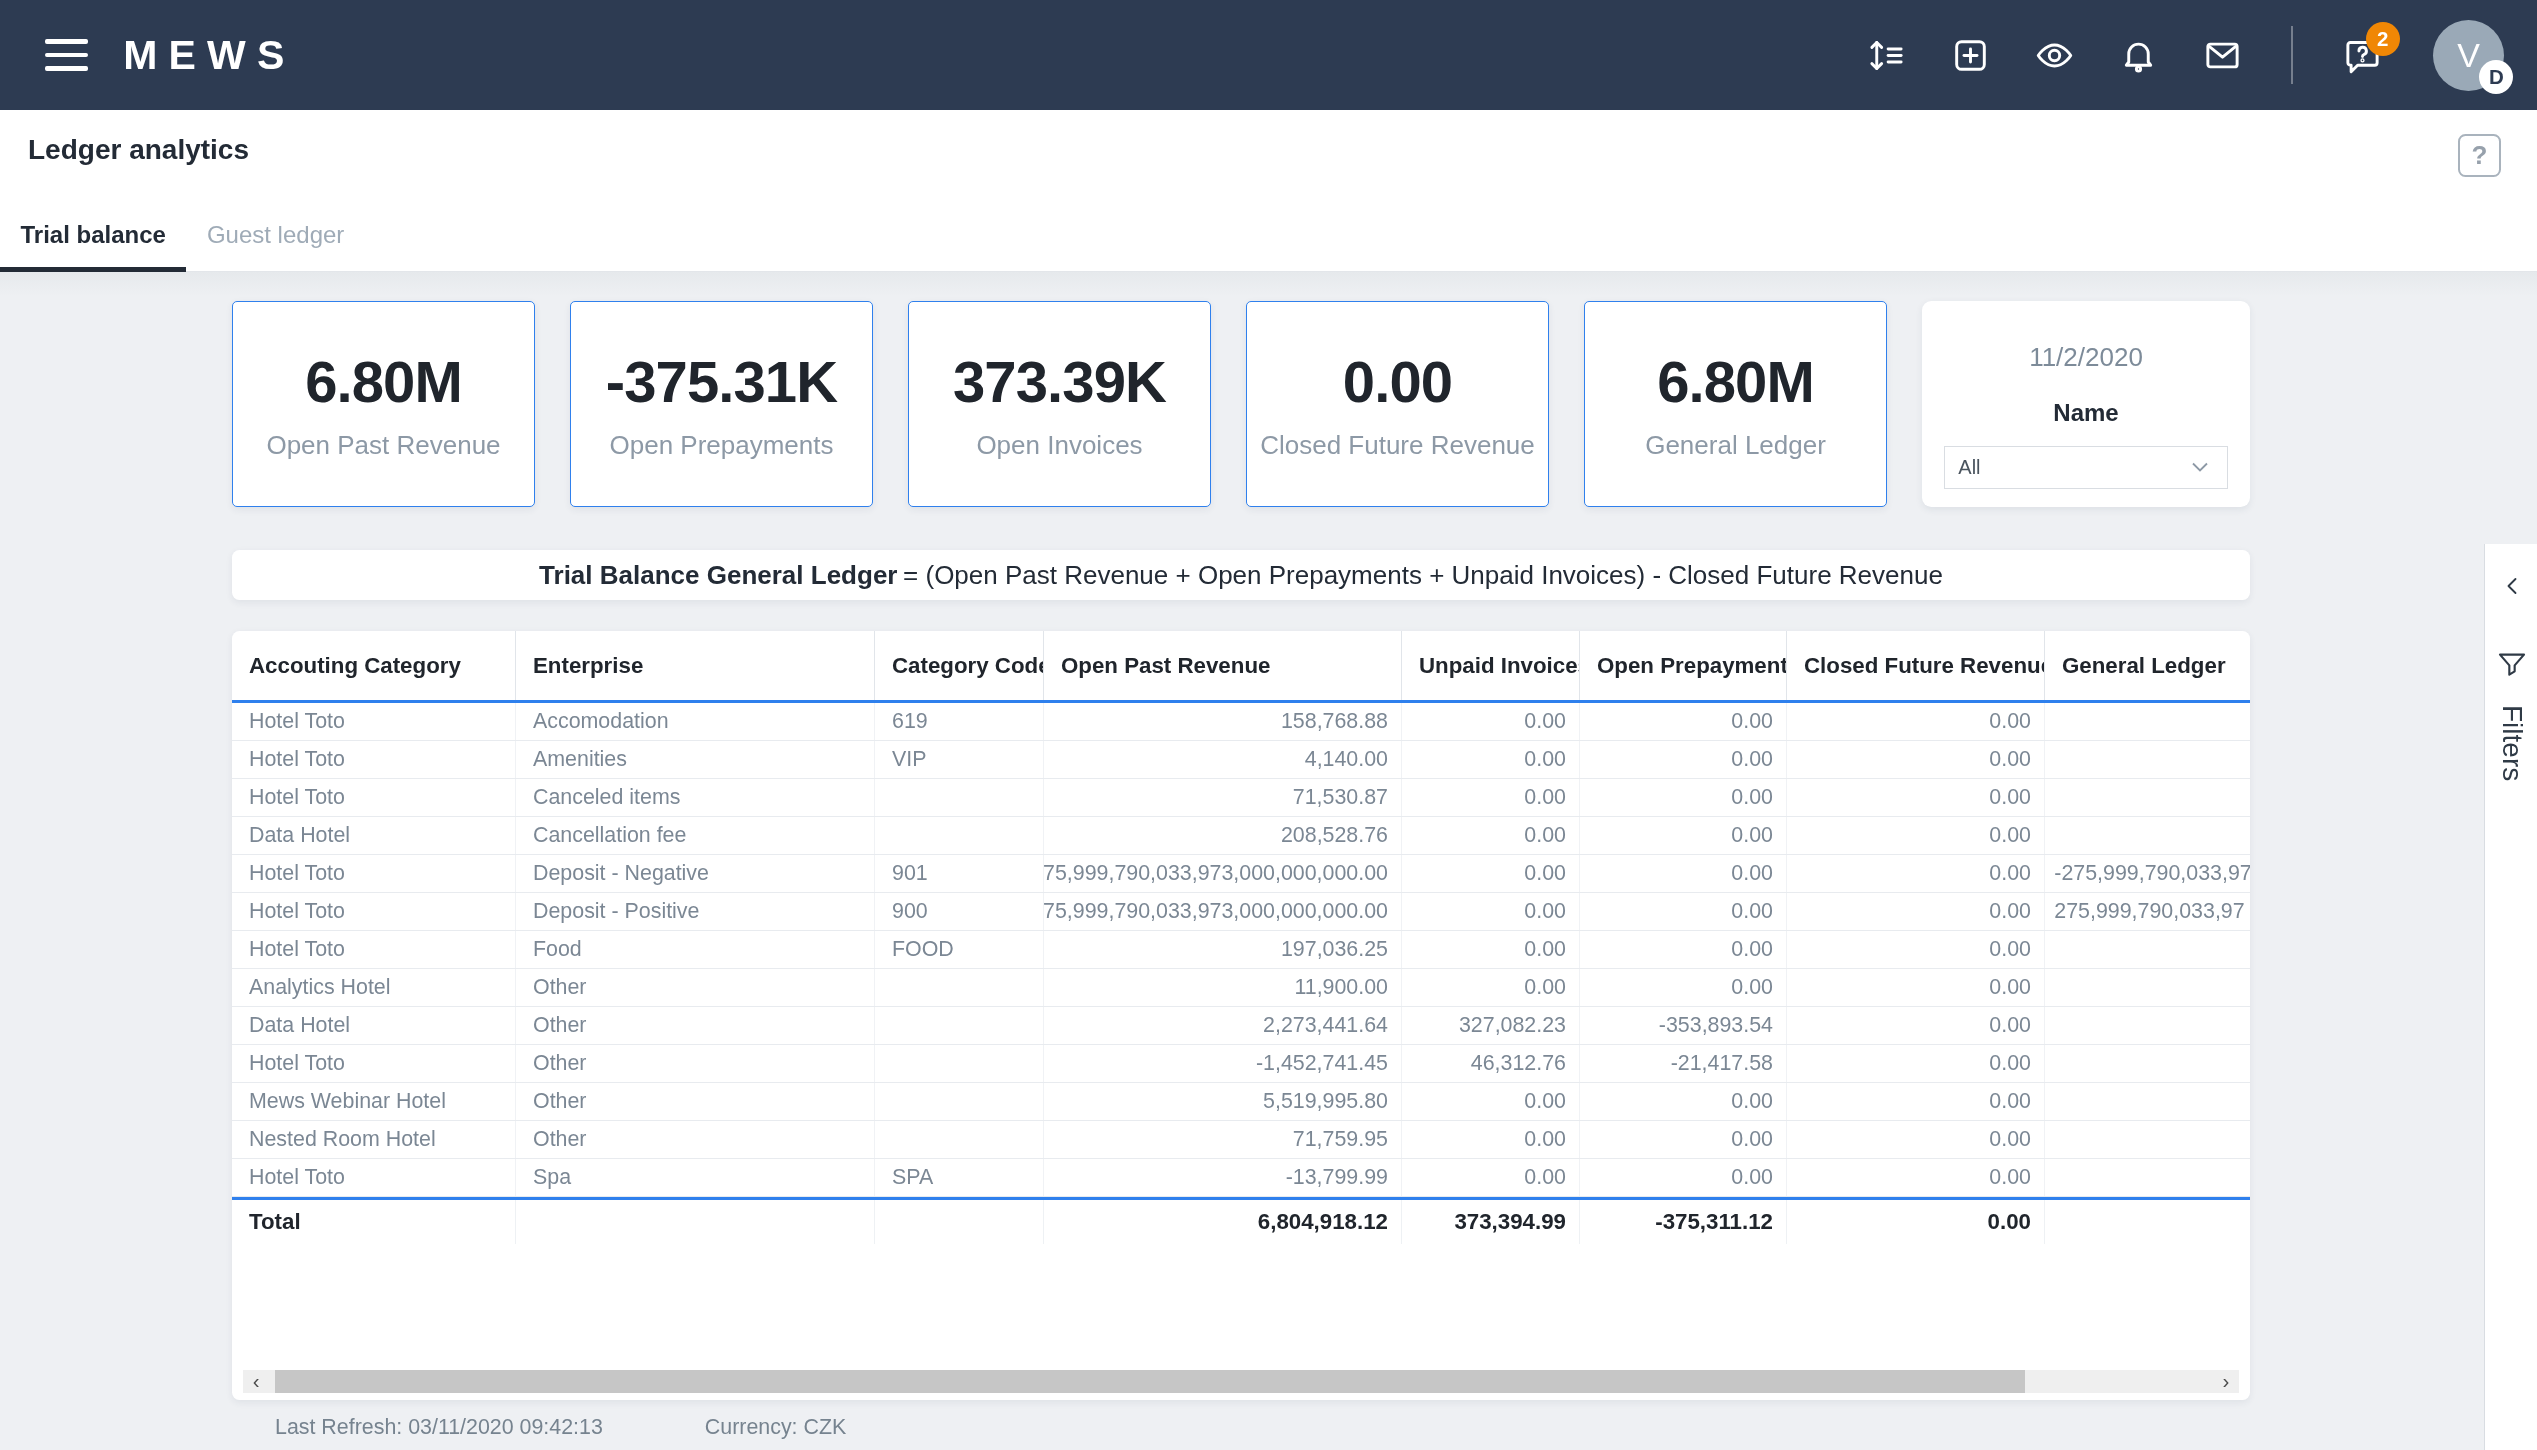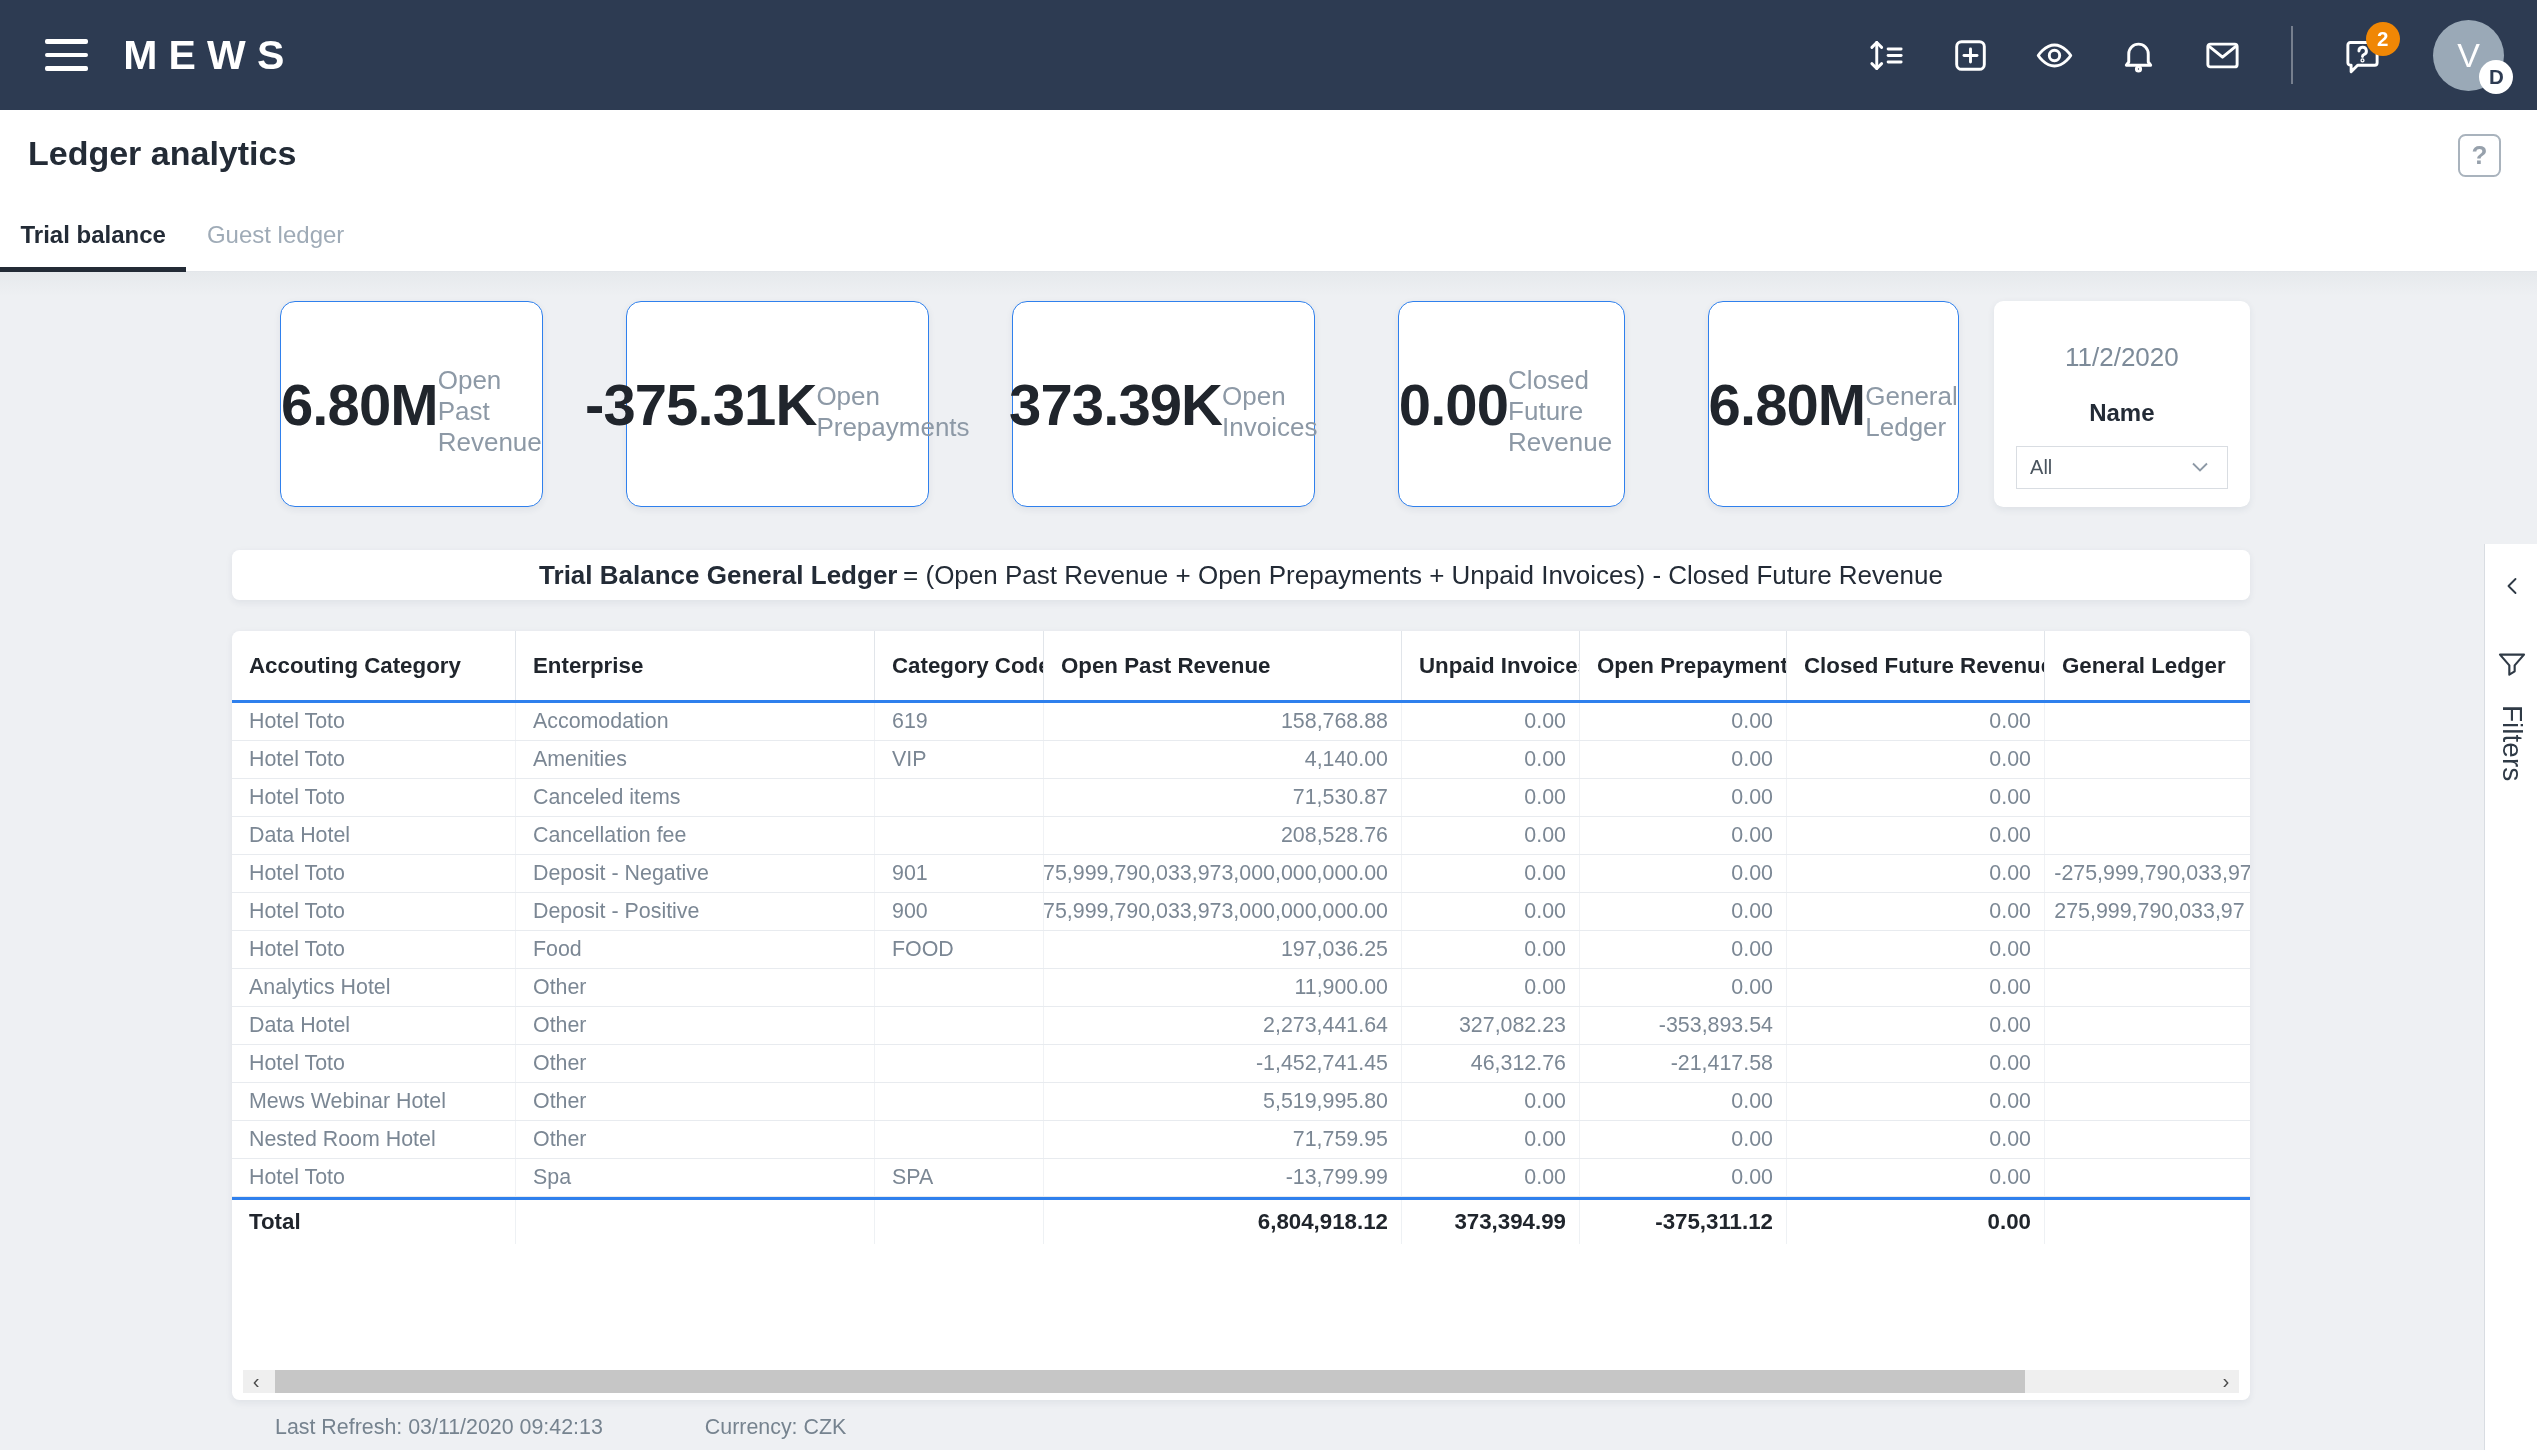--- a/index.html
+++ b/index.html
@@ -23,35 +23,35 @@
   .chat-wrap { position:relative; }
   .badge { position:absolute; top:-13px; right:-17px; min-width:34px; height:34px; border-radius:17px;
     background:#f08705; color:#fff; font-size:20.5px; font-weight:700; display:flex; align-items:center; justify-content:center; }
   .avatar { width:71px; height:71px; border-radius:50%; background:#9aa9b7; position:relative; cursor:pointer;
     display:flex; align-items:center; justify-content:center; color:#fff; font-size:34px; font-weight:400; margin-left:7.4px; }
   .avatar-sub { position:absolute; right:-9.3px; bottom:-3.7px; width:34px; height:34px; border-radius:50%;
     background:#fff; color:#2d3b52; font-size:20.5px; font-weight:700; display:flex; align-items:center; justify-content:center; }
 
   
   .page-head { height:162px; background:#fff; position:relative; border-bottom:1.9px solid #e3e6ea; }
-  .page-title { position:absolute; top:24px; left:28px; font-size:34px; font-weight:600; color:#232b36; }
+  .page-title { position:absolute; top:24px; left:28px; font-size:28px; font-weight:600; color:#232b36; }
   .help-btn { position:absolute; top:24px; right:37px; width:43px; height:43px; border:2.8px solid #a9b3bd; border-radius:7.4px;
     color:#97a1ac; font-size:26px; font-weight:700; display:flex; align-items:center; justify-content:center; cursor:pointer; }
   .tabs { position:absolute; left:0; bottom:0; display:flex; }
   .tab { font-size:24px; padding:13px 20.5px 22.3px; cursor:pointer; position:relative; color:#9fabb7; font-weight:500; }
   .tab.active { color:#232b36; font-weight:600; }
   .tab.active::after { content:''; position:absolute; left:0; right:0; bottom:-1.9px; height:5.6px; background:#232b36; }
 
   
   .content { position:relative; height:1178px; background:linear-gradient(#e6e9ec, #eef0f3 24px); }
   .content-inner { margin-left:232px; width:2018px; padding-top:29px; }
 
   .cards-row { display:flex; gap:35px; }
-  .kpi-card { width:303px; height:206px; background:#fff; border:1.9px solid #2f80ed; border-radius:15px;
-    box-shadow:0 2.8px 7.4px rgba(40,60,90,0.07); display:flex; flex-direction:row; align-items:center; justify-content:center; cursor:pointer;margin-left:48px; }
+  .kpi-card { width:303px; height:206px; background:#fff; border:1.9px solid #2f80ed; border-radius:5px;
+    box-shadow:0 2.8px 7.4px rgba(40,60,90,0.07); display:flex; flex-direction:column; align-items:center; justify-content:center; cursor:pointer; }
   .kpi-value { font-size:58px; font-weight:700; color:#20252c; letter-spacing:-0.9px; }
   .kpi-label { font-size:26px; color:#8d99a6; margin-top:15px; }
 
   .date-card { margin-left:auto; width:328px; height:206px; background:#fff; border-radius:9.3px;
     box-shadow:0 2.8px 7.4px rgba(40,60,90,0.08); padding:0 22.3px; }
   .date-text { text-align:center; margin-top:41px; font-size:26px; color:#7d8b99; }
   .name-label { text-align:center; margin-top:26px; font-size:24px; font-weight:700; color:#232b36; }
   .name-select { margin-top:18.6px; height:43px; border:1.9px solid #d9dde2; display:flex; align-items:center;
     padding:0 13px; cursor:pointer; background:#fff; }
   .name-select .val { font-size:20px; color:#4a545e; }

